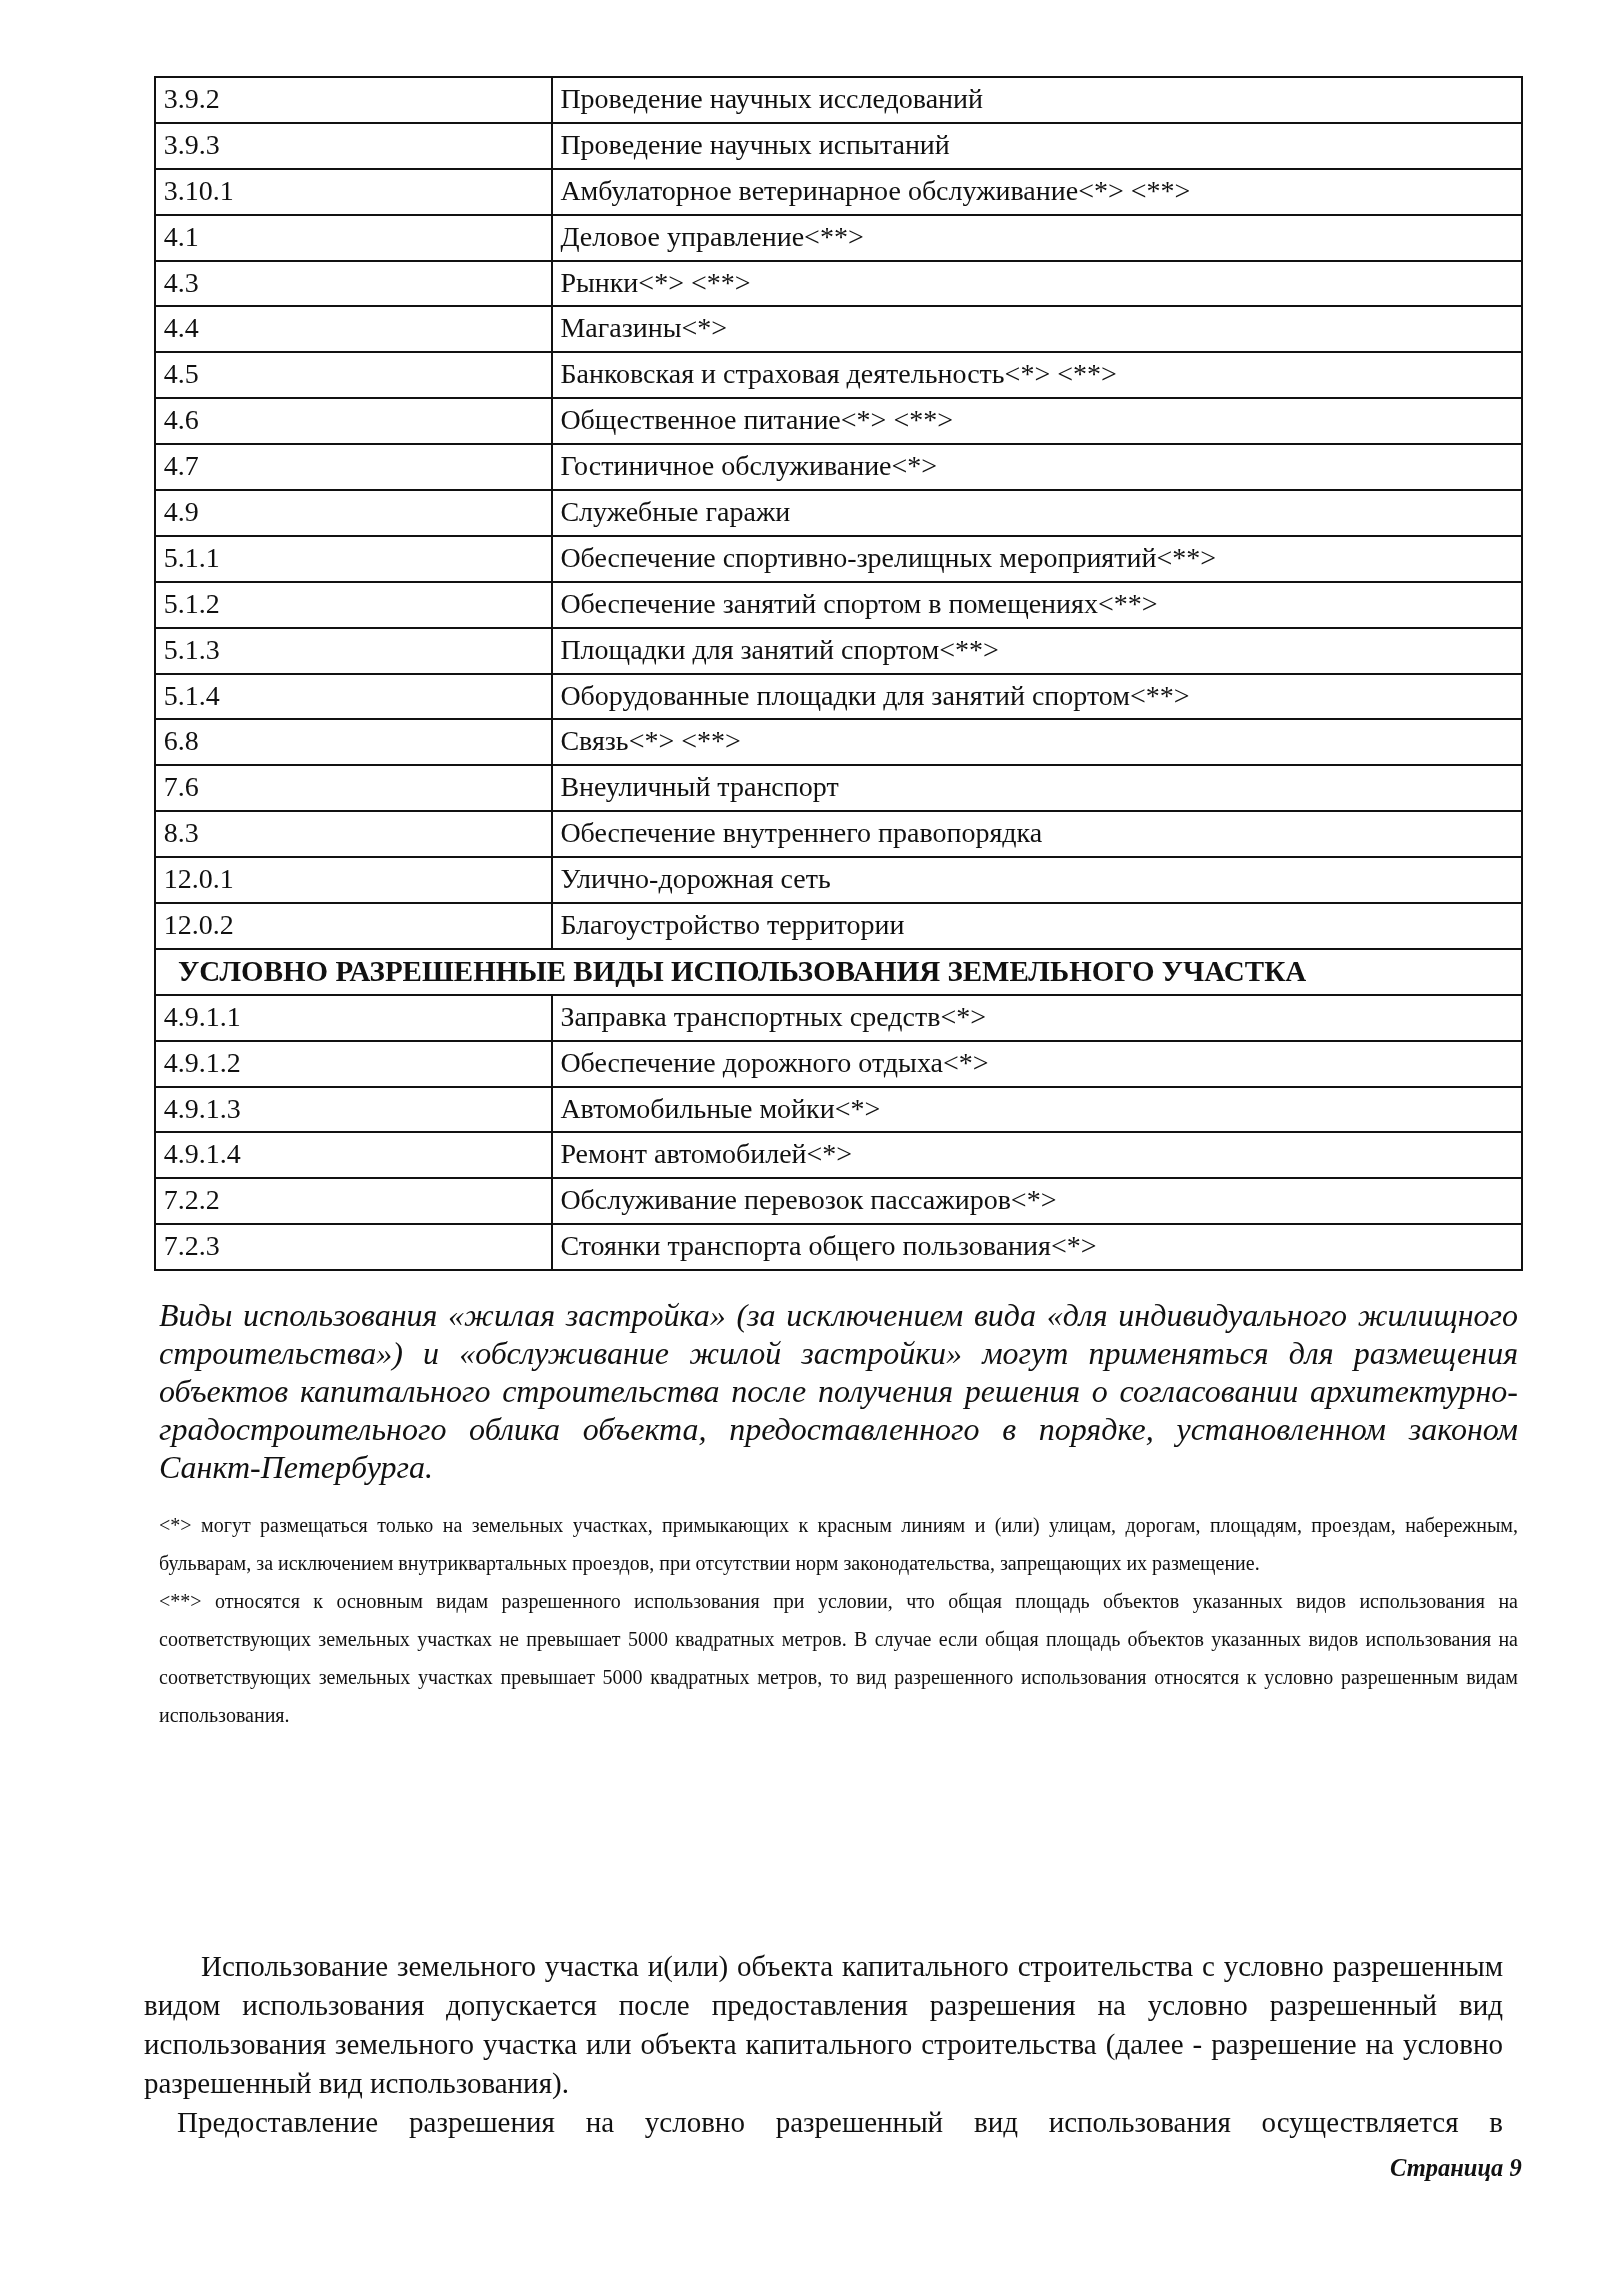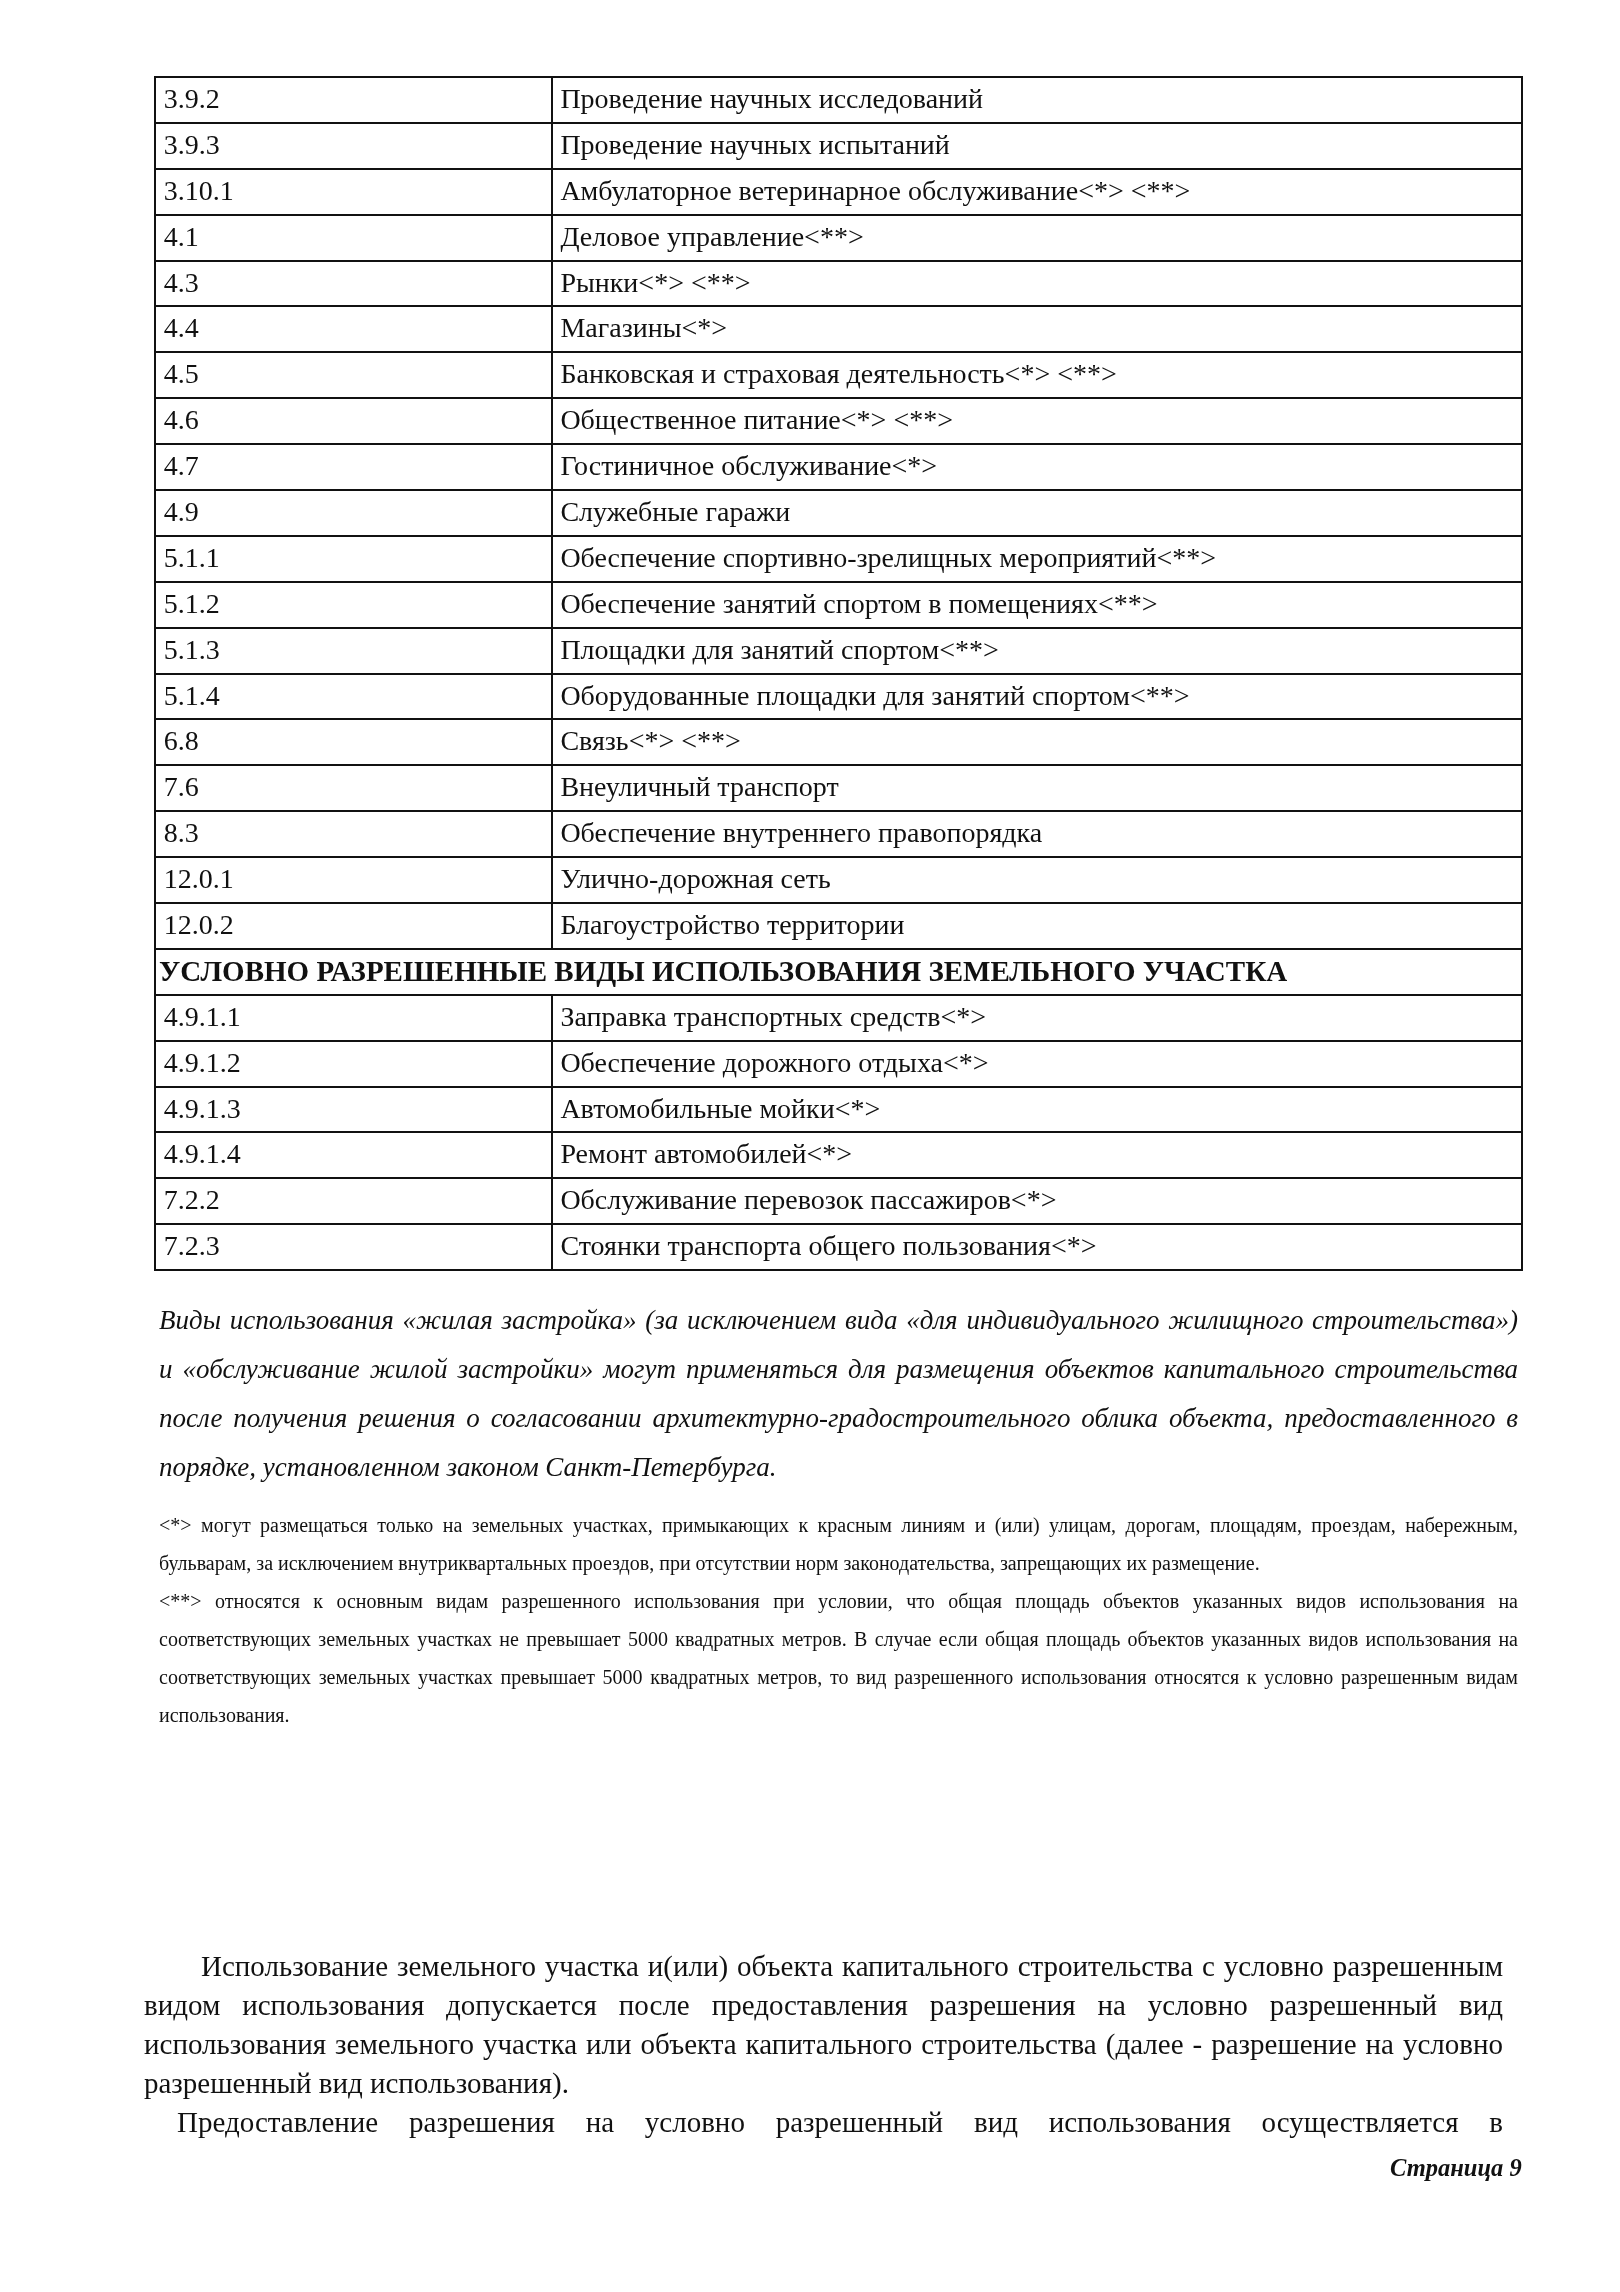--- a/index.html
+++ b/index.html
@@ -1,22 +1,22 @@
 <!DOCTYPE html>
 <html><head>
 <meta charset="utf-8">
 <style>
   html, body { margin: 0; padding: 0; background: #ffffff; }
   body { width: 1620px; height: 2293px; position: relative; font-family: "Liberation Serif", serif; color: #111; overflow: hidden; }
   .page { position: absolute; left: 0; top: 0; width: 1620px; height: 2293px; }
   table.uses { position: absolute; left: 154px; top: 76px; width: 1369px; border-collapse: collapse; table-layout: fixed; }
   table.uses td { border: 2.5px solid #111; font-size: 28px; line-height: 40px; height: 40px; padding: 1px 7.8px 2.9px 7.8px; vertical-align: middle; white-space: nowrap; overflow: hidden; }
   table.uses td.code { width: 379px; }
-  table.uses td.section { font-weight: bold; font-size: 29px; padding-left: 3px; }
-  .note-italic { position: absolute; left: 159px; top: 1296px; width: 1359px; font-style: italic; font-size: 27px; line-height: 49px; text-align: justify; text-align-last: left; }
+  table.uses td.section { font-weight: bold; font-size: 29px; padding-left: 22px; }
+  .note-italic { position: absolute; left: 159px; top: 1296px; width: 1359px; font-style: italic; font-size: 32px; line-height: 38px; text-align: justify; text-align-last: left; }
   .footnotes { position: absolute; left: 159px; top: 1506px; width: 1359px; font-size: 20px; line-height: 38px; }
   .footnotes p { margin: 0; text-align: justify; }
   .body-text { position: absolute; left: 144px; top: 1947px; width: 1359px; font-size: 29px; line-height: 39px; }
   .body-text p { margin: 0; text-align: justify; text-indent: 57px; }
   .body-text p.second { text-indent: 33px; text-align-last: justify; }
   .page-number { position: absolute; left: 1390px; top: 2154px; font-style: italic; font-weight: bold; font-size: 24.5px; }
 </style>
 </head>
 <body>
 

